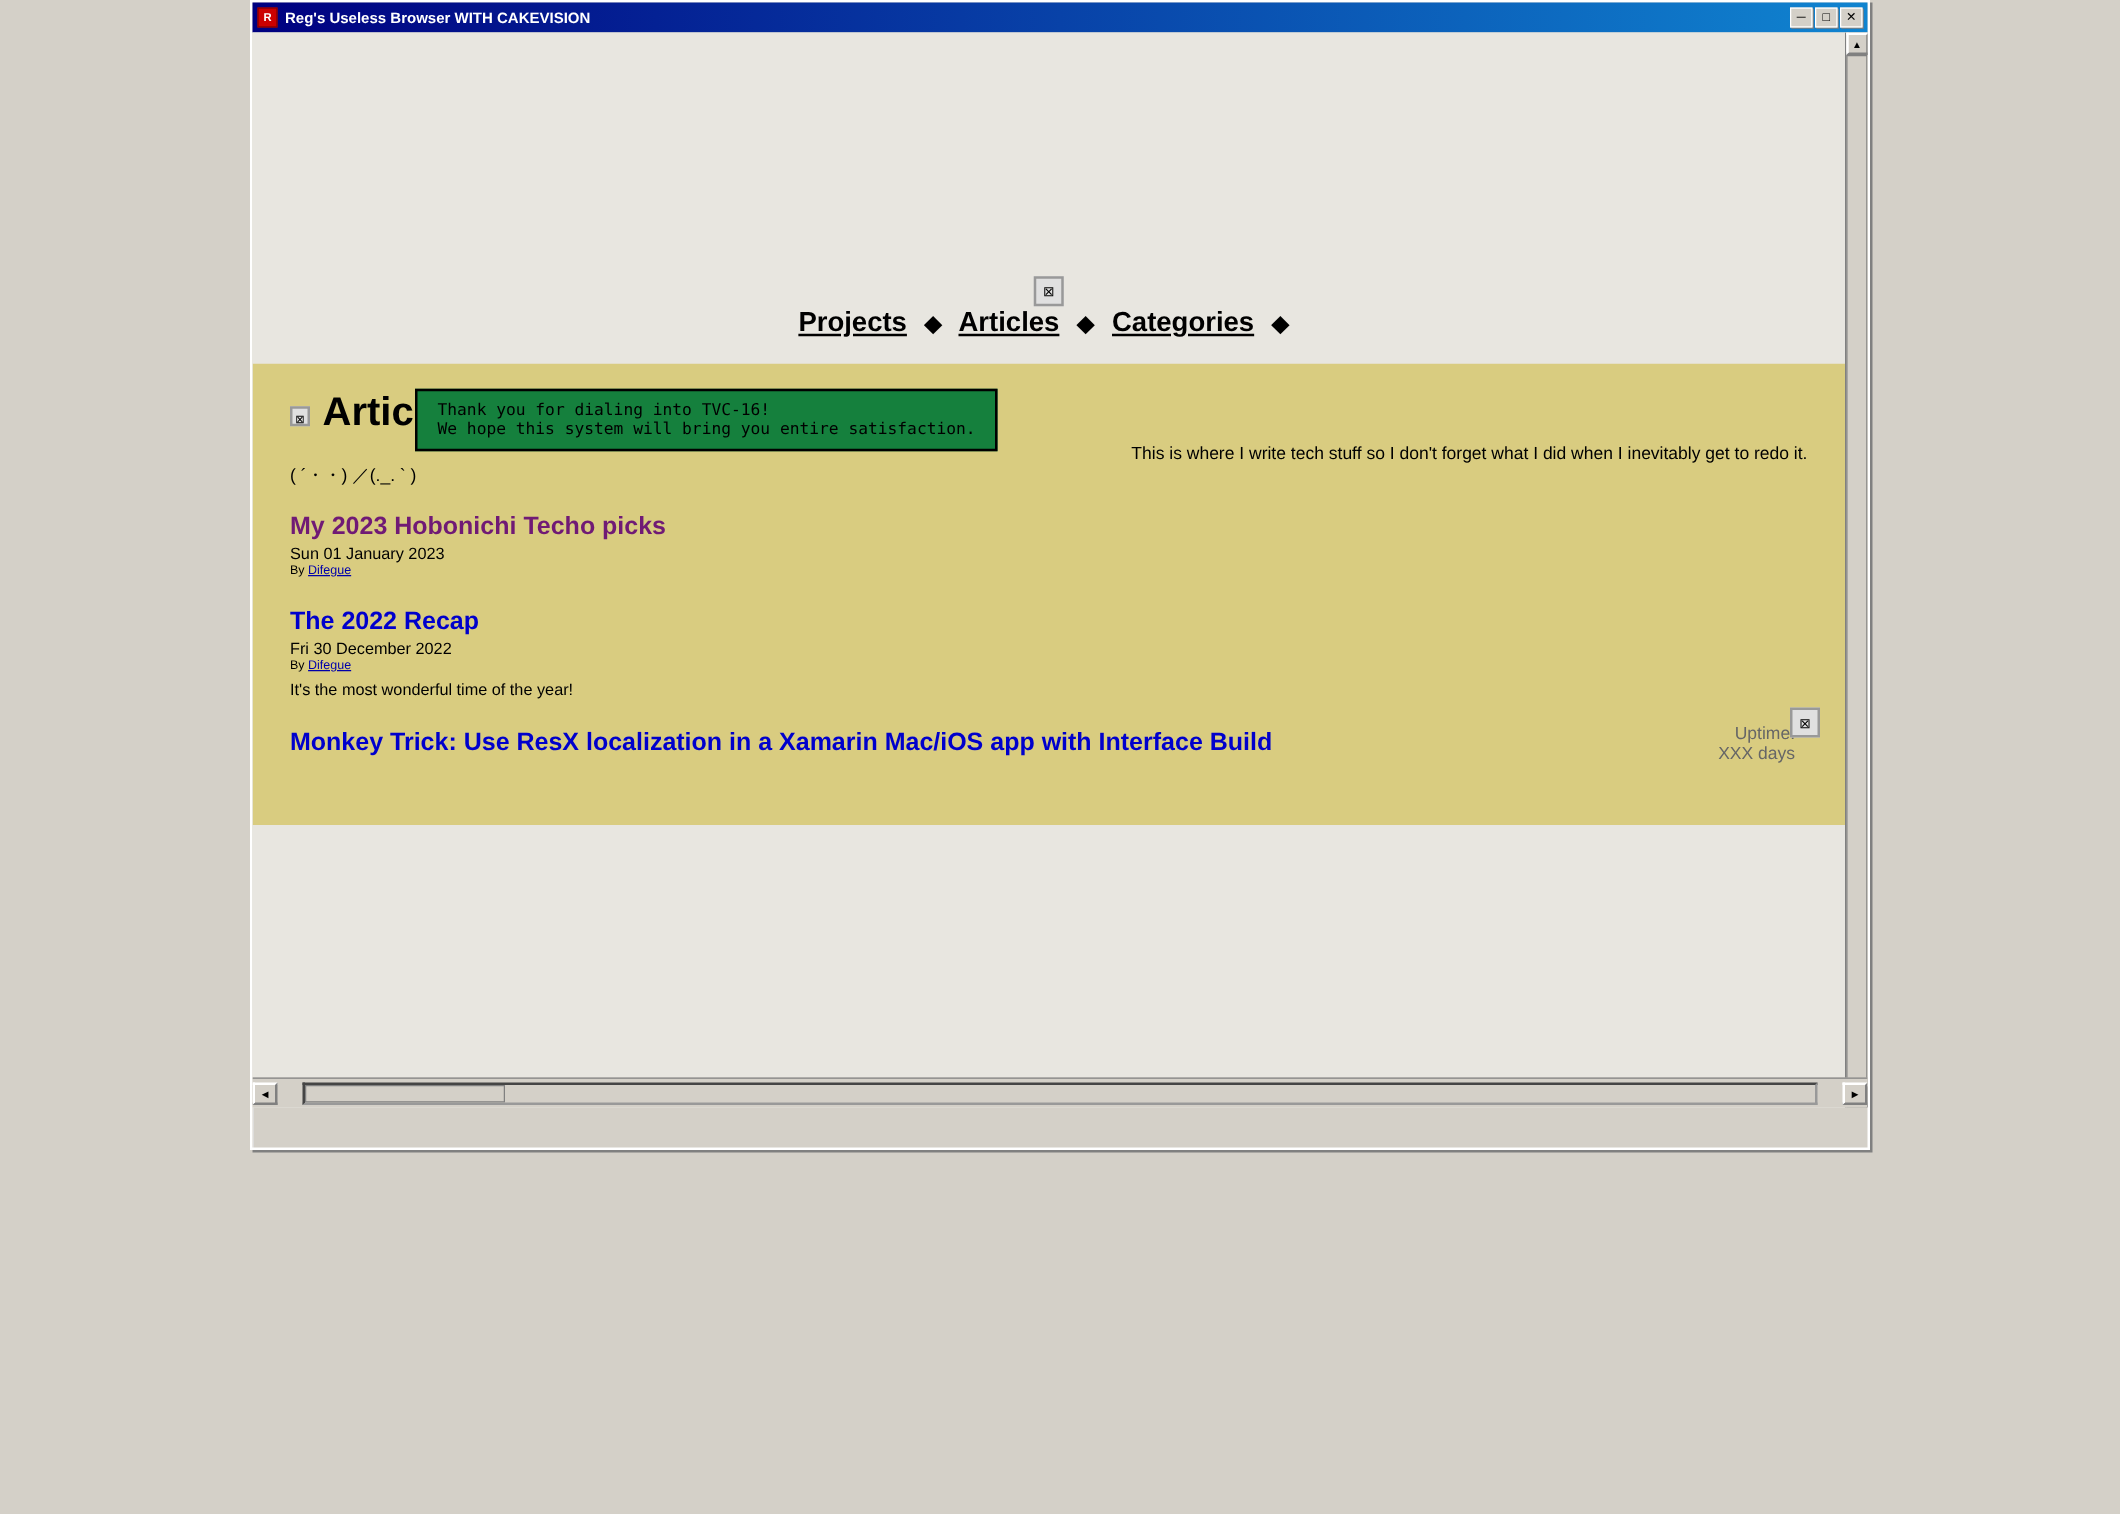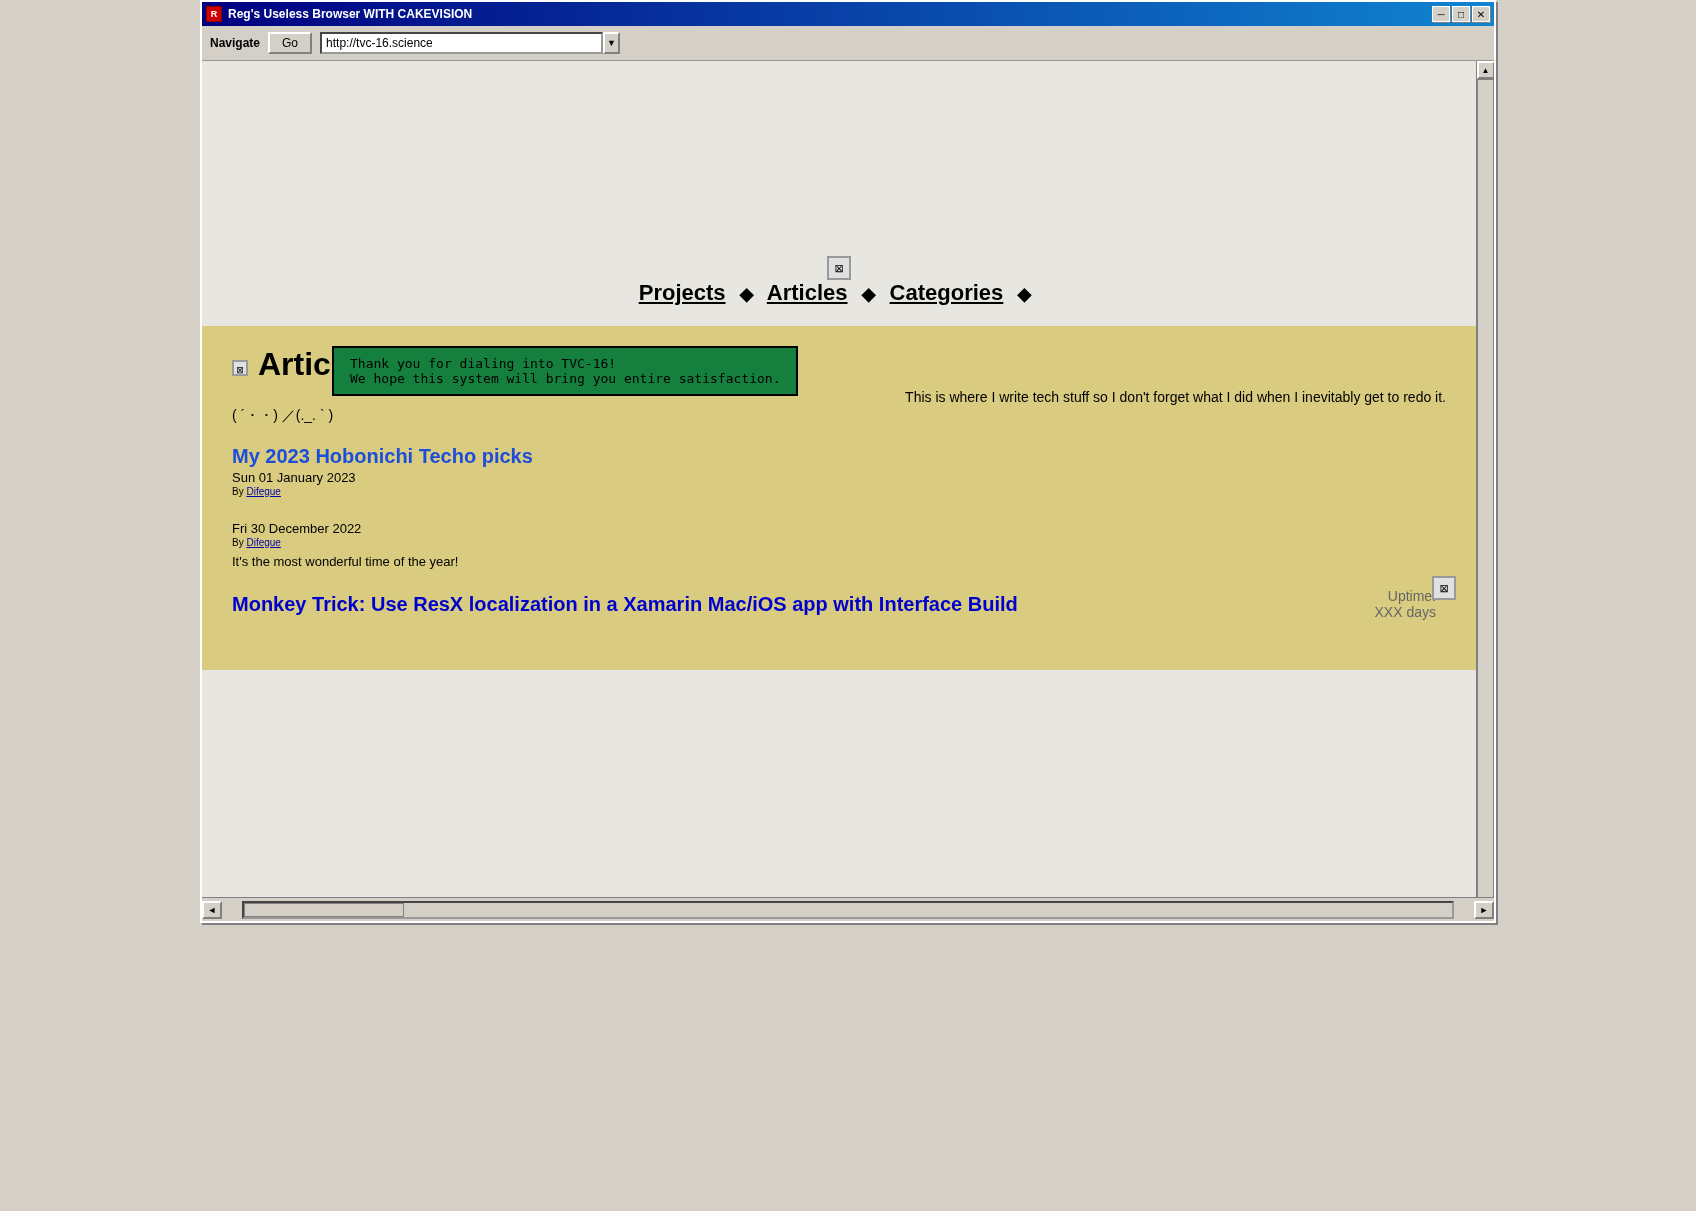--- a/index.html
+++ b/index.html
@@ -335,28 +335,20 @@
         <div class="title-icon">R</div>
         <span>Reg's Useless Browser WITH CAKEVISION</span>
       </div>
       <div class="title-buttons">
         <div class="title-btn">─</div>
         <div class="title-btn">□</div>
         <div class="title-btn">✕</div>
       </div>
     </div>
 
-    <div class="toolbar">
-      <span class="toolbar-label">Navigate</span>
-      <button class="go-btn">Go</button>
-      <div class="url-container">
-        <input class="url-input" type="text" value="http://tvc-16.science" style="">
-        <div class="url-dropdown-btn">▼</div>
-      </div>
-    </div>
 
     <div class="content-area" style="height: 860px;">
 
       <div class="scrollbar-v">
         <div class="scroll-arrow">▲</div>
         <div class="scroll-thumb-area"></div>
         <div class="scroll-arrow">▼</div>
       </div>
 
       <div class="browser-viewport">
@@ -385,29 +377,32 @@
           <div style="display: flex; align-items: center; gap: 6px;">
             <span class="broken-img-sm">⊠</span>
             <h1 class="articles-header">Articles</h1>
           </div>
 
           <p class="articles-desc">This is where I write tech stuff so I don't forget what I did when I inevitably get to redo it.</p>
           <p class="articles-kaomoji">( ´・・) ／(._. ` )</p>
 
           <div class="article-item">
             <div class="article-title">
-              <a href="#" style="color: #1d4ed8; text-align: right;">My 2023 Hobonichi Techo picks</a>
+              <a href="#" style="color: #701a75; text-align: right;">My 2023 Hobonichi Techo picks</a>
             </div>
             <div class="article-date">Sun 01 January 2023</div>
             <div class="article-author">
               By <a href="#">Difegue</a>
             </div>
           </div>
 
           <div class="article-item">
+            <div class="article-title article-title-blue">
+              <a href="#" style="color: #0000cc;">The 2022 Recap</a>
+            </div>
             <div class="article-date">Fri 30 December 2022</div>
             <div class="article-author">
               By <a href="#">Difegue</a>
             </div>
             <p class="article-snippet">It's the most wonderful time of the year!</p>
           </div>
 
           <div class="uptime-widget">
             <div>Uptime:</div>
             <div>XXX days</div>

